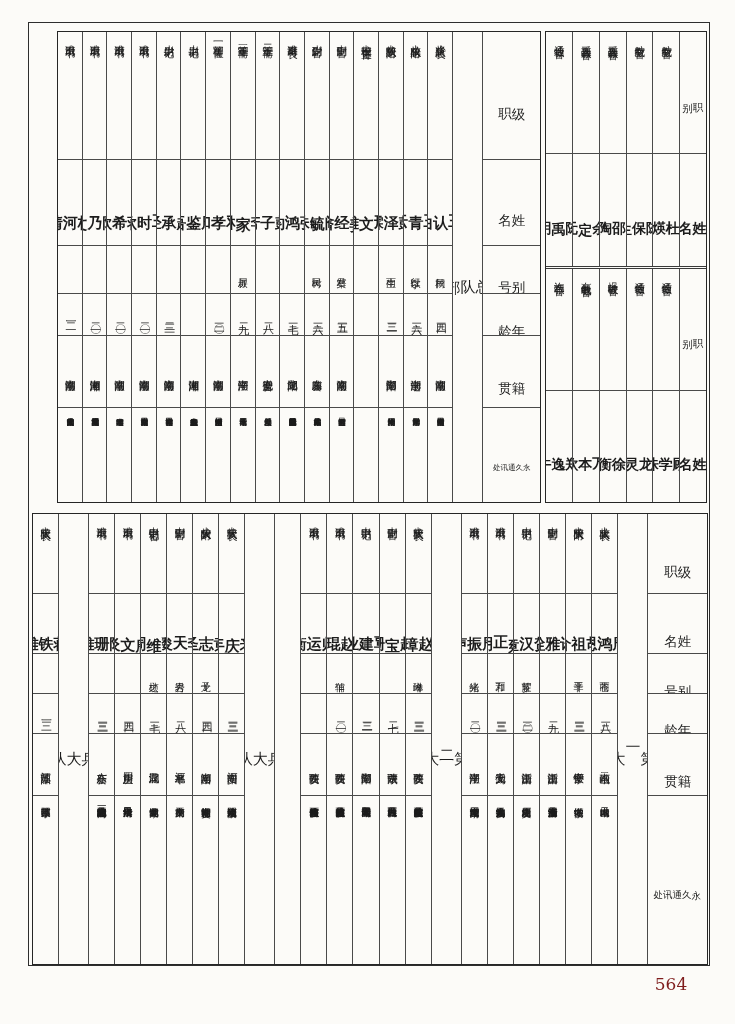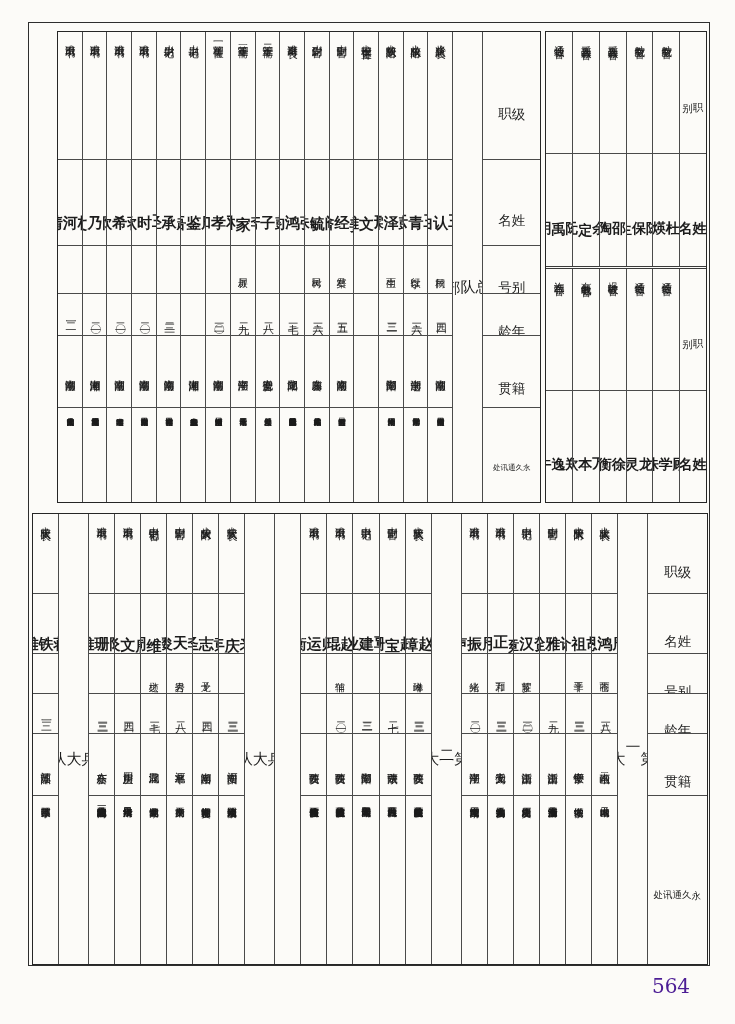--- a/index.html
+++ b/index.html
@@ -80,21 +80,21 @@
   .band .hcol{flex:0 0 38px}
   .band .col{flex:1 1 0}
   .cell.sb-role{height:122px;align-items:flex-start;padding-top:5px}
   .cell.sb-role .vt{font-size:10.5px;letter-spacing:1px}
   .cell.sb-name{flex:1 1 auto}
   .cell.sb-name .vt{font-size:14px;font-weight:700}
   .empty-cell{flex:1 1 auto;border-bottom:none}
   
   .pageno{
     position:absolute;left:636px;top:974px;width:70px;text-align:center;
-    font-family:"DejaVu Serif",serif;font-size:20px;color:#4c1d95;
+    font-family:"DejaVu Serif",serif;font-size:17px;color:#7f1d1d;
   }
 </style>
 </head>
 <body>
 
 <div class="page">
   <div class="frame">
 
     <div class="rtable t-side">
       <div class="band band-0" id="sb-band-0">

